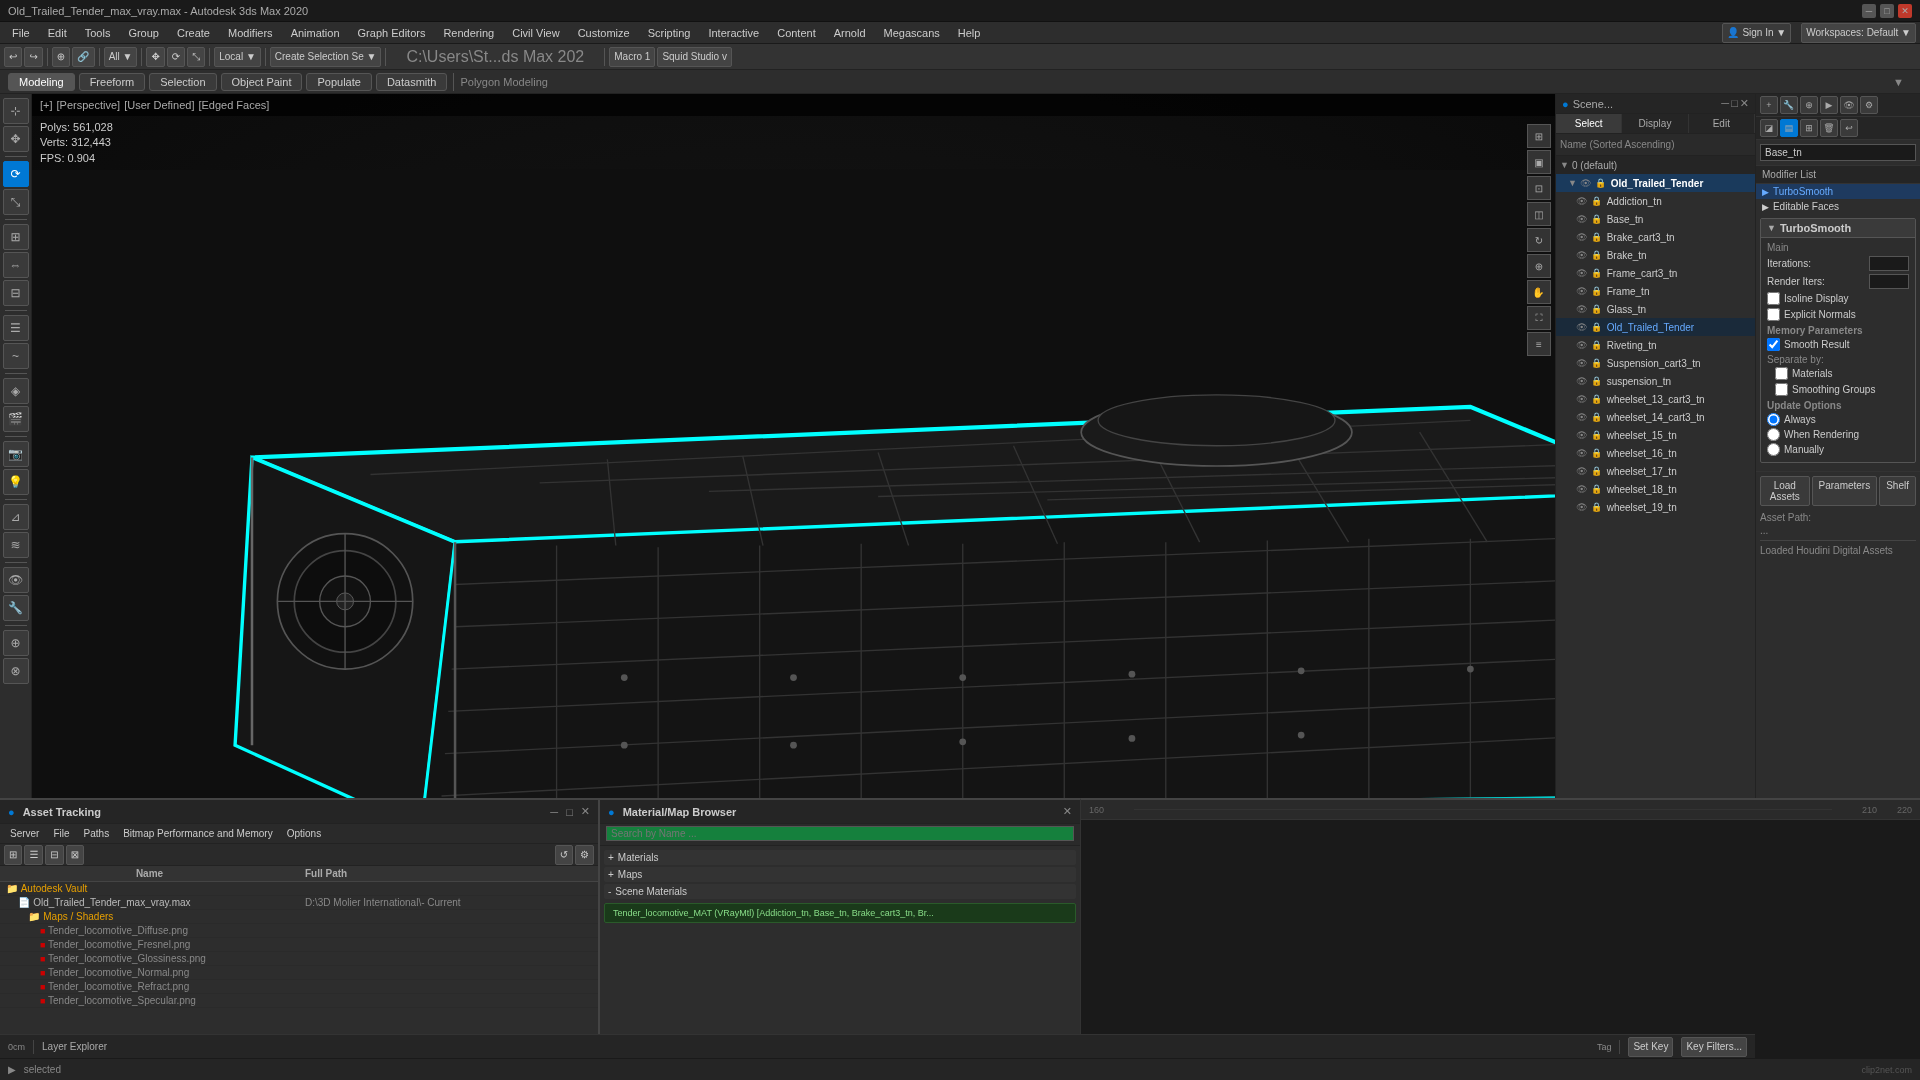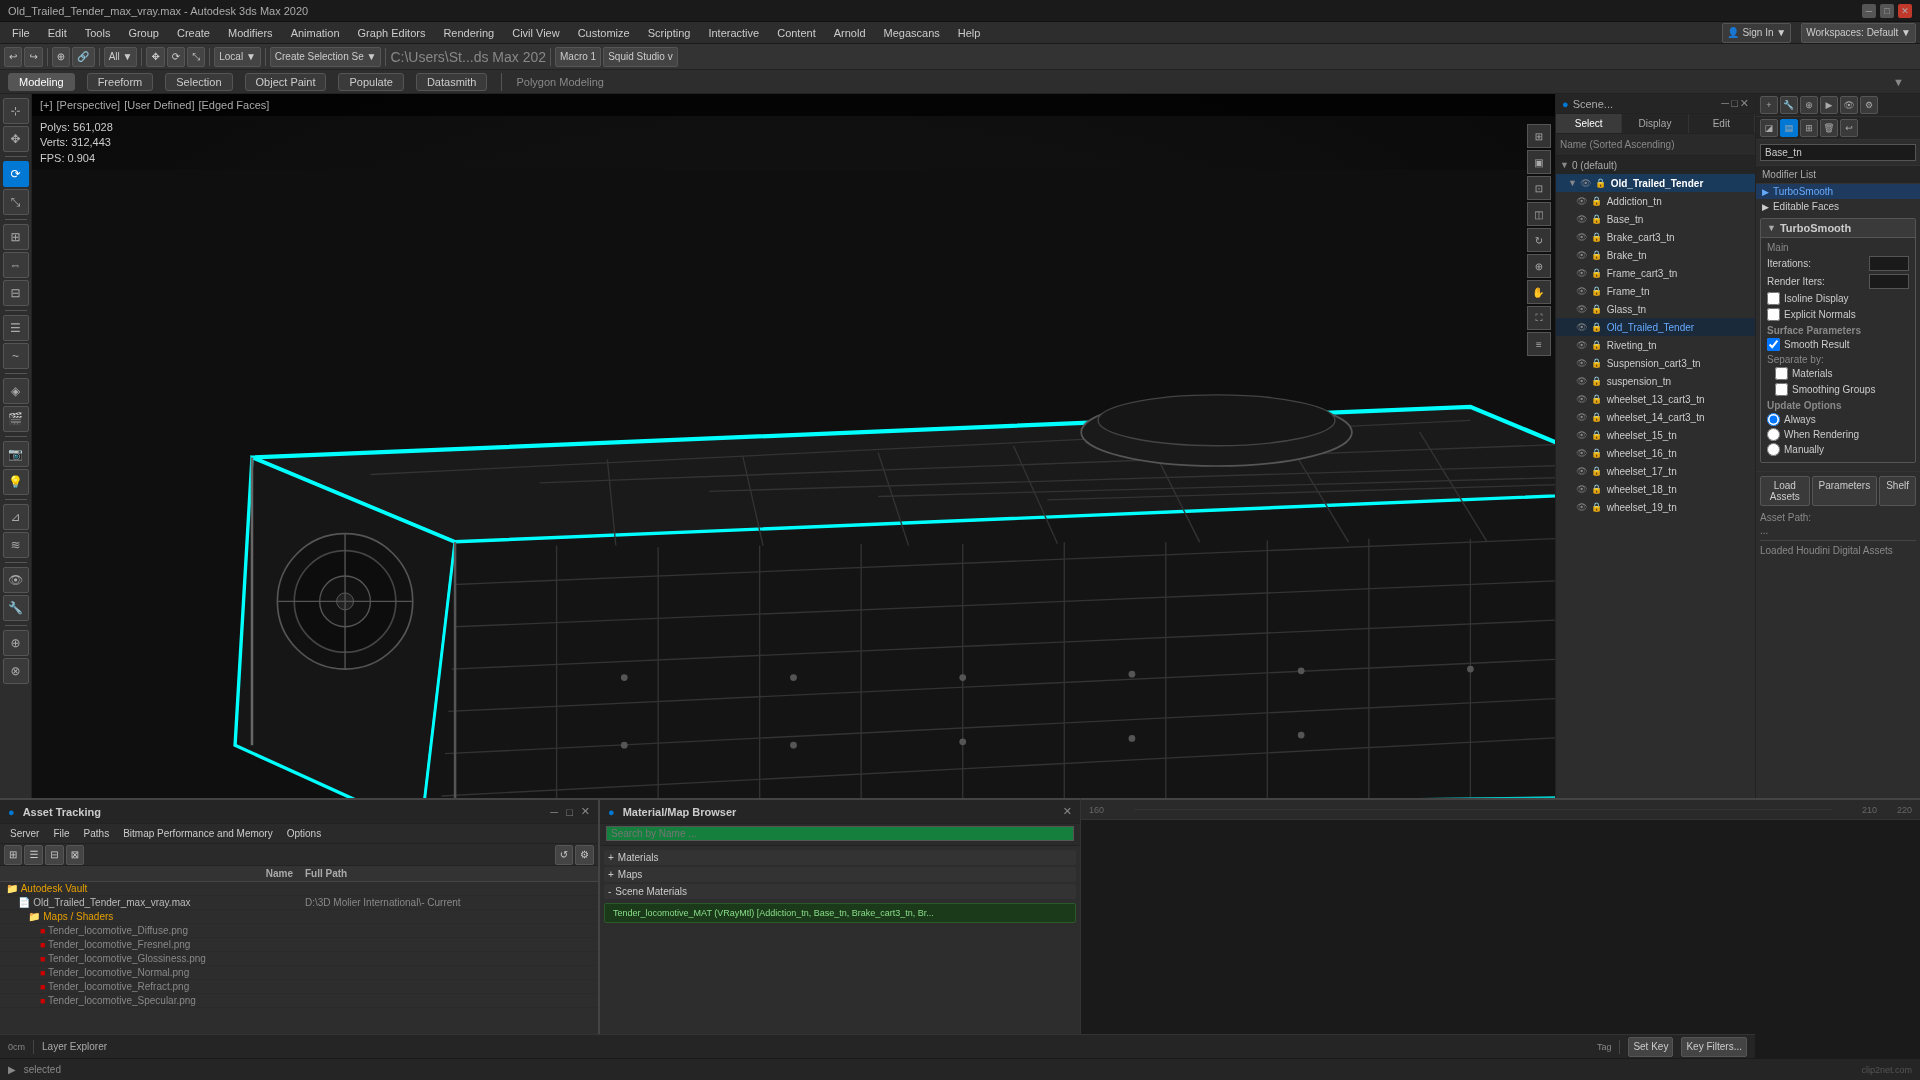--- a/index.html
+++ b/index.html
@@ -14,21 +14,21 @@
     
     #menu-bar { height: 22px; background: #2d2d2d; display: flex; align-items: center; padding: 0 4px; border-bottom: 1px solid #1a1a1a; gap: 2px; }
     .menu-item { padding: 2px 8px; color: #ccc; cursor: pointer; font-size: 11px; border-radius: 2px; }
     
     
     #toolbar { height: 26px; background: #333; display: flex; align-items: center; padding: 0 4px; border-bottom: 1px solid #222; gap: 2px; }
     .tb-btn { height: 20px; padding: 0 4px; background: #444; border: 1px solid #555; border-radius: 2px; color: #ccc; font-size: 10px; cursor: pointer; display: flex; align-items: center; gap: 2px; white-space: nowrap; }
     .tb-sep { width: 1px; height: 18px; background: #555; margin: 0 2px; }
     
     
-    #mode-bar { height: 24px; background: #2d2d2d; display: flex; align-items: center; padding: 0 8px; border-bottom: 1px solid #222; gap: 12px; }
+    #mode-bar { height: 24px; background: #2d2d2d; display: flex; align-items: center; padding: 0 8px; border-bottom: 1px solid #222; gap: 4px; }
     .mode-tab { padding: 2px 10px; background: #3a3a3a; border: 1px solid #555; border-radius: 3px; color: #ccc; font-size: 11px; cursor: pointer; }
     .mode-tab.active { background: #555; color: #fff; }
     
     
     #main-layout { display: flex; height: calc(1080px - 22px - 22px - 26px - 24px - 22px); }
     
     
     #left-tools { width: 32px; background: #2d2d2d; border-right: 1px solid #222; display: flex; flex-direction: column; align-items: center; padding: 4px 2px; gap: 2px; }
     .tool-btn { width: 26px; height: 26px; background: #3a3a3a; border: 1px solid #555; border-radius: 2px; display: flex; align-items: center; justify-content: center; cursor: pointer; font-size: 12px; color: #aaa; }
     .tool-btn.active { background: #0078d4; border-color: #0078d4; color: #fff; }
@@ -160,21 +160,21 @@
   <div class="tb-btn">All ▼</div>
   <div class="tb-sep"></div>
   <div class="tb-btn">✥</div>
   <div class="tb-btn">⟳</div>
   <div class="tb-btn">⤡</div>
   <div class="tb-sep"></div>
   <div class="tb-btn">Local ▼</div>
   <div class="tb-sep"></div>
   <div class="tb-btn">Create Selection Se ▼</div>
   <div class="tb-sep"></div>
-  <div style="color:#888;font-size:14px;margin:0 0;">C:\Users\St...ds Max 202</div>
+  <div style="color:#888;font-size:16px;margin:0 16px;">C:\Users\St...ds Max 202</div>
   <div class="tb-sep"></div>
   <div class="tb-btn">Macro 1</div>
   <div class="tb-btn">Squid Studio v</div>
 </div>
 
 <div id="mode-bar">
   <div class="mode-tab active">Modeling</div>
   <div class="mode-tab">Freeform</div>
   <div class="mode-tab">Selection</div>
   <div class="mode-tab">Object Paint</div>
@@ -533,21 +533,21 @@
         <div class="ts-checkbox-row">
           <input type="checkbox" style="">
           <label>Isoline Display</label>
         </div>
 
         <div class="ts-checkbox-row">
           <input type="checkbox" style="">
           <label>Explicit Normals</label>
         </div>
 
-        <div class="ts-subsection">Surface Parameters</div>
+        <div class="ts-subsection">Memory Parameters</div>
 
         <div class="ts-checkbox-row">
           <input type="checkbox" checked="" style="">
           <label>Smooth Result</label>
         </div>
 
         <div style="font-size:10px;color:#888;margin:2px 0;">Separate by:</div>
 
         <div class="ts-checkbox-row ts-separate">
           <input type="checkbox" style="">
@@ -616,21 +616,21 @@
       <div class="tb-btn">⊟</div>
       <div class="tb-btn">⊠</div>
       <div style="flex:1;"></div>
       <div class="tb-btn">↺</div>
       <div class="tb-btn">⚙</div>
     </div>
     <div id="asset-table" style="flex:1;overflow-y:auto;">
       <table style="width:100%;border-collapse:collapse;">
         <thead>
           <tr>
-            <th style="background:#333;padding:2px 6px;text-align:right;font-size:10px;color:#aaa;border-bottom:1px solid #444;position:sticky;top:0;width:50%;">Name</th>
+            <th style="background:#333;padding:2px 6px;text-align:center;font-size:10px;color:#aaa;border-bottom:1px solid #444;position:sticky;top:0;width:50%;">Name</th>
             <th style="background:#333;padding:2px 6px;text-align:left;font-size:10px;color:#aaa;border-bottom:1px solid #444;position:sticky;top:0;">Full Path</th>
           </tr>
         </thead>
         <tbody>
           <tr>
             <td style="padding:1px 6px;font-size:10px;color:#e8a000;border-bottom:1px solid #2a2a2a;">
               <span>📁</span>
               <span>Autodesk Vault</span>
             </td>
             <td style="padding:1px 6px;font-size:10px;color:#888;border-bottom:1px solid #2a2a2a;"></td>

